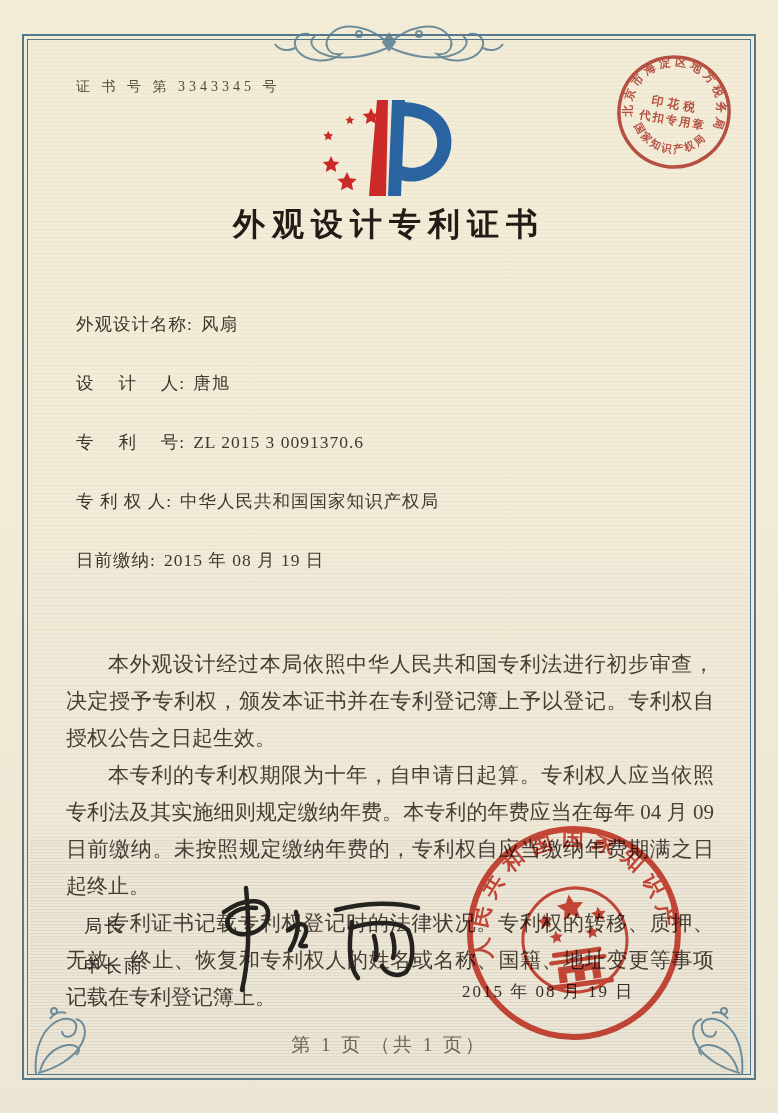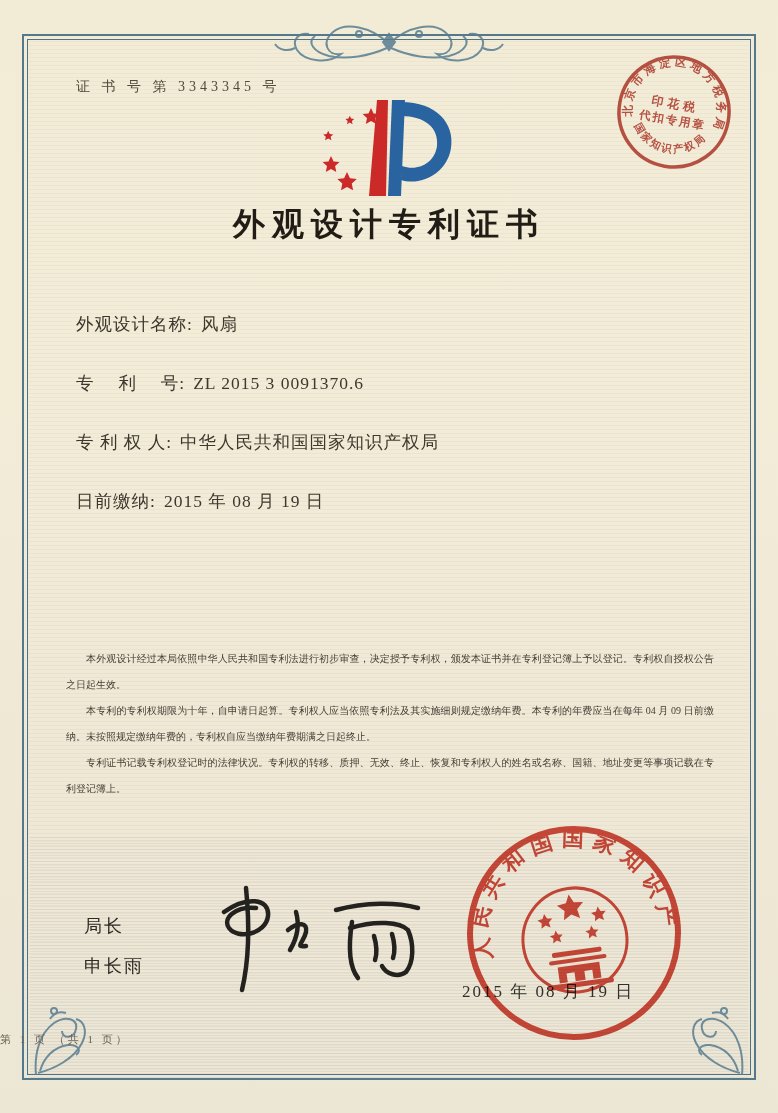--- a/index.html
+++ b/index.html
@@ -30,40 +30,40 @@
   .title{
     position:absolute;left:0;right:0;top:203px;text-align:center;
     font-size:32px;font-weight:bold;color:#211c15;letter-spacing:7px;
   }
   .fields{position:absolute;left:76px;top:312px;width:600px;}
   .frow{height:22px;margin-bottom:37px;font-size:17.5px;color:#3c352c;white-space:pre;}
   .frow .flabel{letter-spacing:1px;font-family:Liberation Serif, serif;}
   .frow .fvalue{margin-left:8px;letter-spacing:1px;color:#40382e;}
   .paras{
     position:absolute;left:66px;top:646px;width:648px;
-    font-size:10px;line-height:26px;color:#453d33;text-align:justify;
+    font-size:21px;line-height:37px;color:#453d33;text-align:justify;
   }
   .paras p{margin:0;text-indent:2em;}
   .sign-block{position:absolute;left:84px;top:914px;font-size:18px;color:#2e2a24;}
   .sign-block .sline{margin-bottom:16px;letter-spacing:2px;}
   .signature{position:absolute;left:196px;top:878px;}
   .office-seal{
     position:absolute;left:463px;top:822px;width:222px;height:222px;
     transform:rotate(-8deg);mix-blend-mode:multiply;opacity:.9;
   }
   .issue-date{
     position:absolute;left:462px;top:980px;font-size:17px;letter-spacing:2px;color:#33302c;
   }
   .tax-stamp{
     position:absolute;left:612px;top:50px;width:124px;height:124px;
     transform:rotate(10deg);mix-blend-mode:multiply;opacity:.85;
   }
   .footer{
-    position:absolute;left:0;right:0;top:1032px;
-    font-size:11px;letter-spacing:3px;color:#6c6356;
+    position:absolute;left:0;right:0;top:1032px;text-align:center;
+    font-size:19px;letter-spacing:3px;color:#6c6356;
   }
   .ornament-top{position:absolute;left:50%;top:12px;transform:translateX(-50%);}
   .corner-fl{position:absolute;}
   .corner-fl.bl{left:30px;bottom:36px;}
   .corner-fl.br{right:30px;bottom:36px;transform:scaleX(-1);}
   svg text{font-family:"Liberation Serif","DejaVu Serif",serif;}
 </style>
 </head>
 <body>
 
@@ -123,20 +123,21 @@
     <g fill="#2a64a0">
       <polygon points="103,14 116,14 112,110 99,110"></polygon>
       <path d="M112,16 C148,16 166,38 162,62 C158,88 132,100 112,94 L113,80 C130,86 146,76 148,60 C150,42 136,30 112,30 Z"></path>
     </g>
   </svg>
 
   <div class="title">外观设计专利证书</div>
 
   <div class="fields">
     <div class="frow"><span class="flabel">外观设计名称:</span><span class="fvalue">风扇</span></div>
+    <div class="frow"><span class="flabel">设　 计　 人:</span><span class="fvalue">唐旭</span></div>
     <div class="frow"><span class="flabel">专　 利　 号:</span><span class="fvalue">ZL 2015 3 0091370.6</span></div>
     <div class="frow"><span class="flabel">专 利 权 人:</span><span class="fvalue">中华人民共和国国家知识产权局</span></div>
     <div class="frow"><span class="flabel">日前缴纳:</span><span class="fvalue">2015 年 08 月 19 日</span></div>
   </div>
 
   <div class="paras">
     <p>本外观设计经过本局依照中华人民共和国专利法进行初步审查，决定授予专利权，颁发本证书并在专利登记簿上予以登记。专利权自授权公告之日起生效。</p>
     <p>本专利的专利权期限为十年，自申请日起算。专利权人应当依照专利法及其实施细则规定缴纳年费。本专利的年费应当在每年 04 月 09 日前缴纳。未按照规定缴纳年费的，专利权自应当缴纳年费期满之日起终止。</p>
     <p>专利证书记载专利权登记时的法律状况。专利权的转移、质押、无效、终止、恢复和专利权人的姓名或名称、国籍、地址变更等事项记载在专利登记簿上。</p>
   </div>

